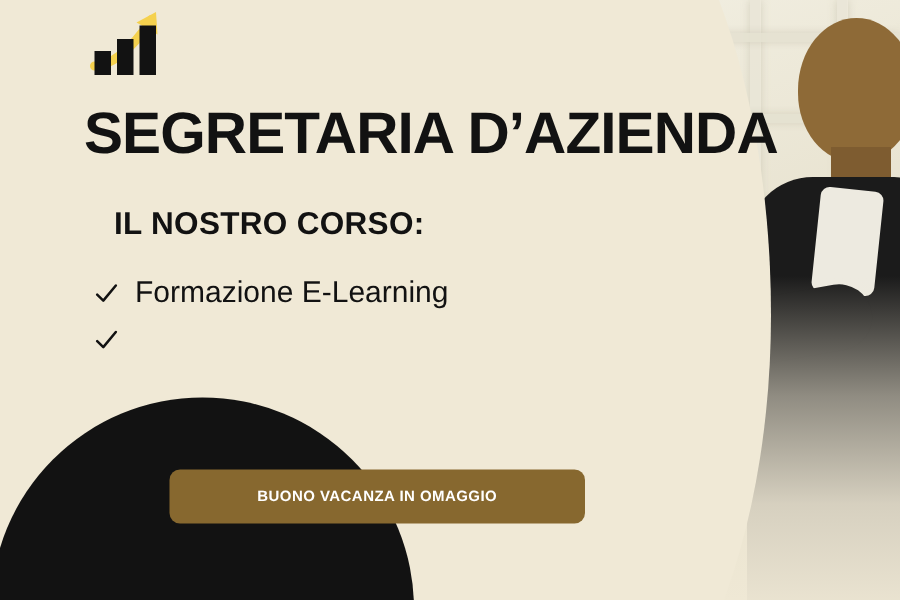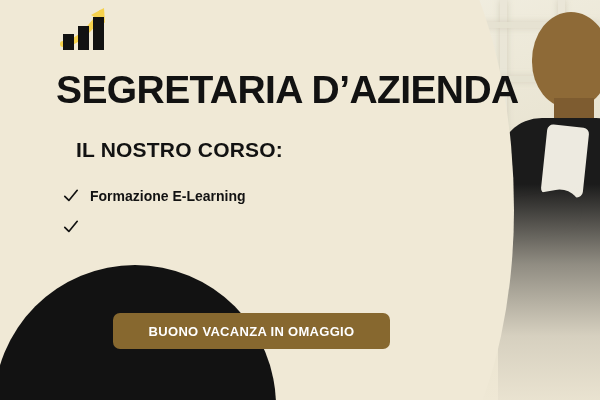--- a/index.html
+++ b/index.html
@@ -166,22 +166,22 @@
   }
   .bullets {
     position:absolute;
     left:62px; top:180px;
     list-style:none;
   }
   .bullets li {
     display:flex;
     align-items:center;
     height:31px;
-    font-size:14px;
-    font-weight:bold;
+    font-size:20px;
+    font-weight:normal;
     color:#121212;
   }
   .check {
     width:18px;
     flex:0 0 18px;
     margin-right:10px;
     display:inline-flex;
     align-items:center;
     justify-content:center;
   }
@@ -190,21 +190,21 @@
   .cta {
     position:absolute;
     left:113px; top:313px;
     width:277px; height:36px;
     background:#87682F;
     border-radius:7px;
     display:flex;
     align-items:center;
     justify-content:center;
     color:#FFFFFF;
-    font-size:13px;
+    font-size:10px;
     font-weight:bold;
     letter-spacing:.3px;
     border:none;
     cursor:pointer;
     font-family:"Liberation Sans", sans-serif;
   }
 </style>
 </head>
 <body>
 

